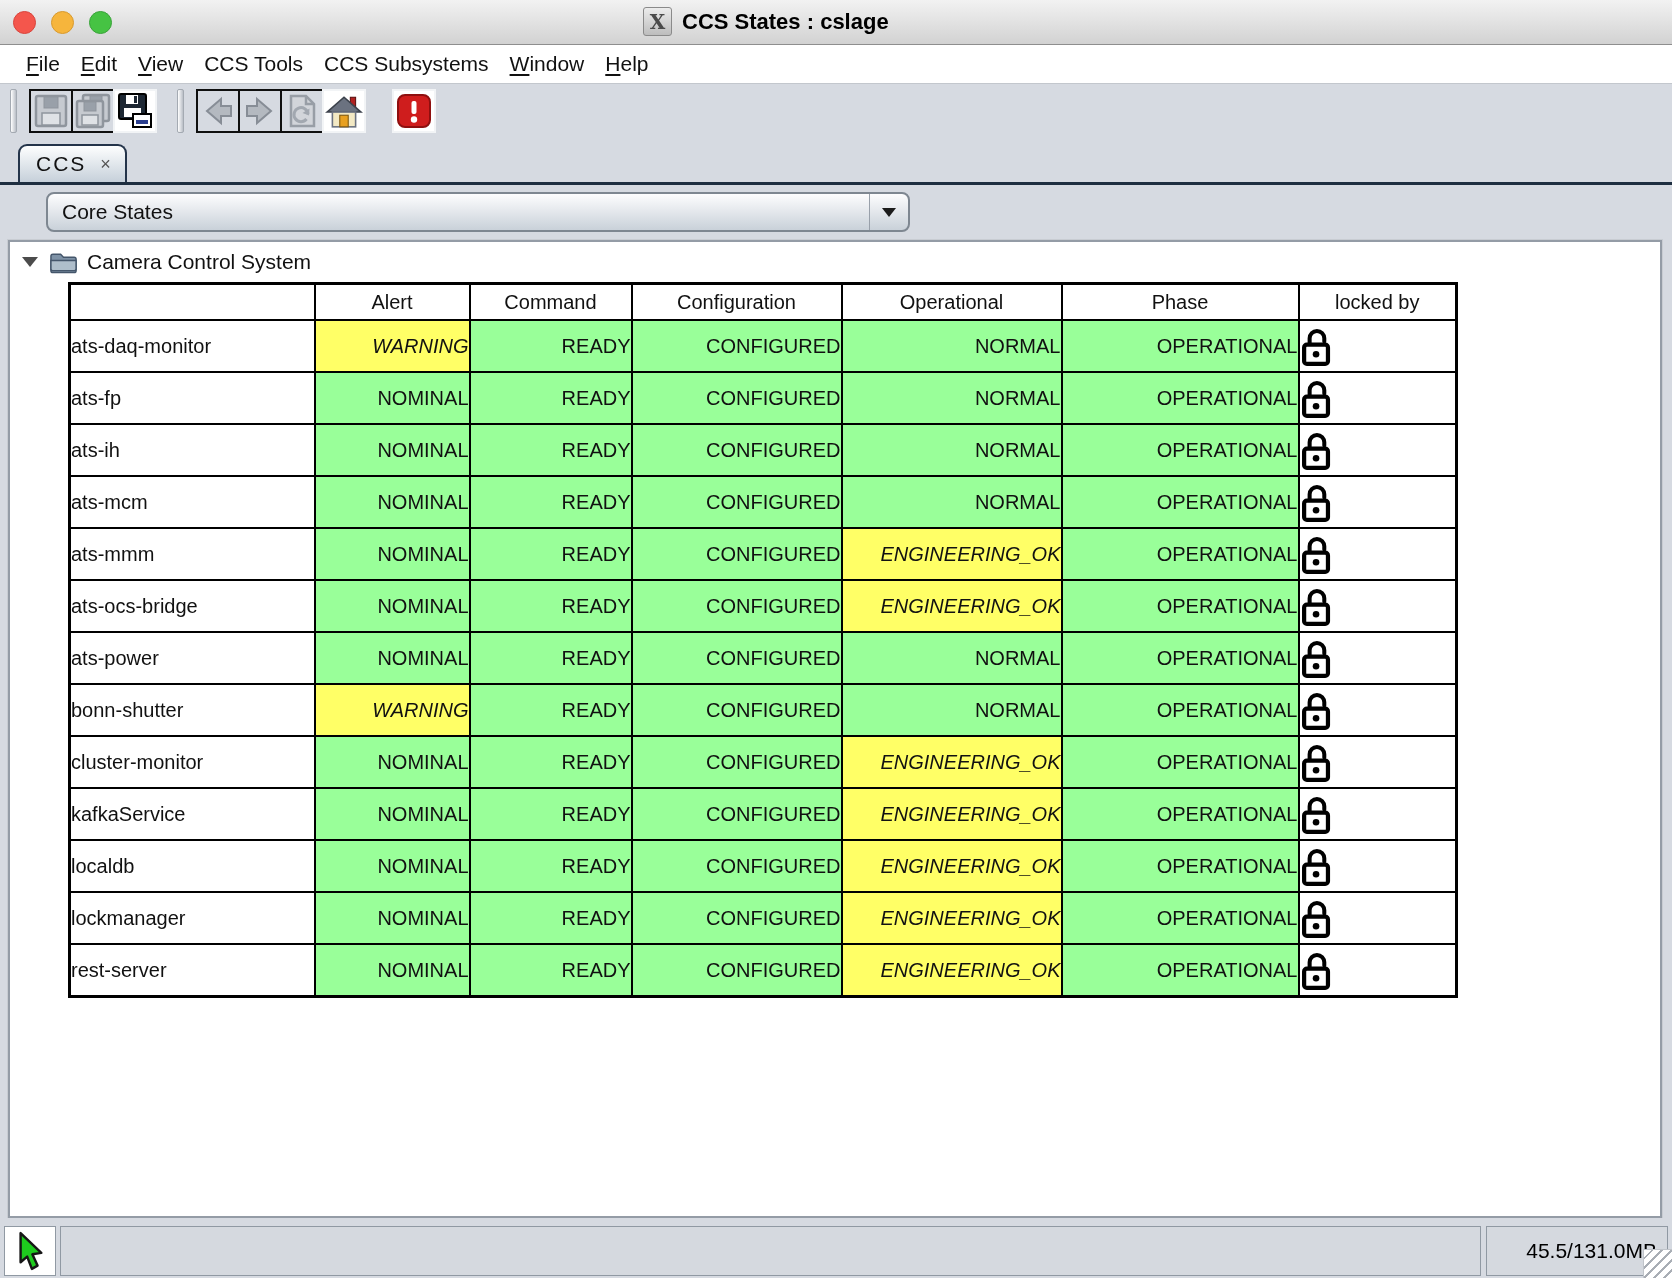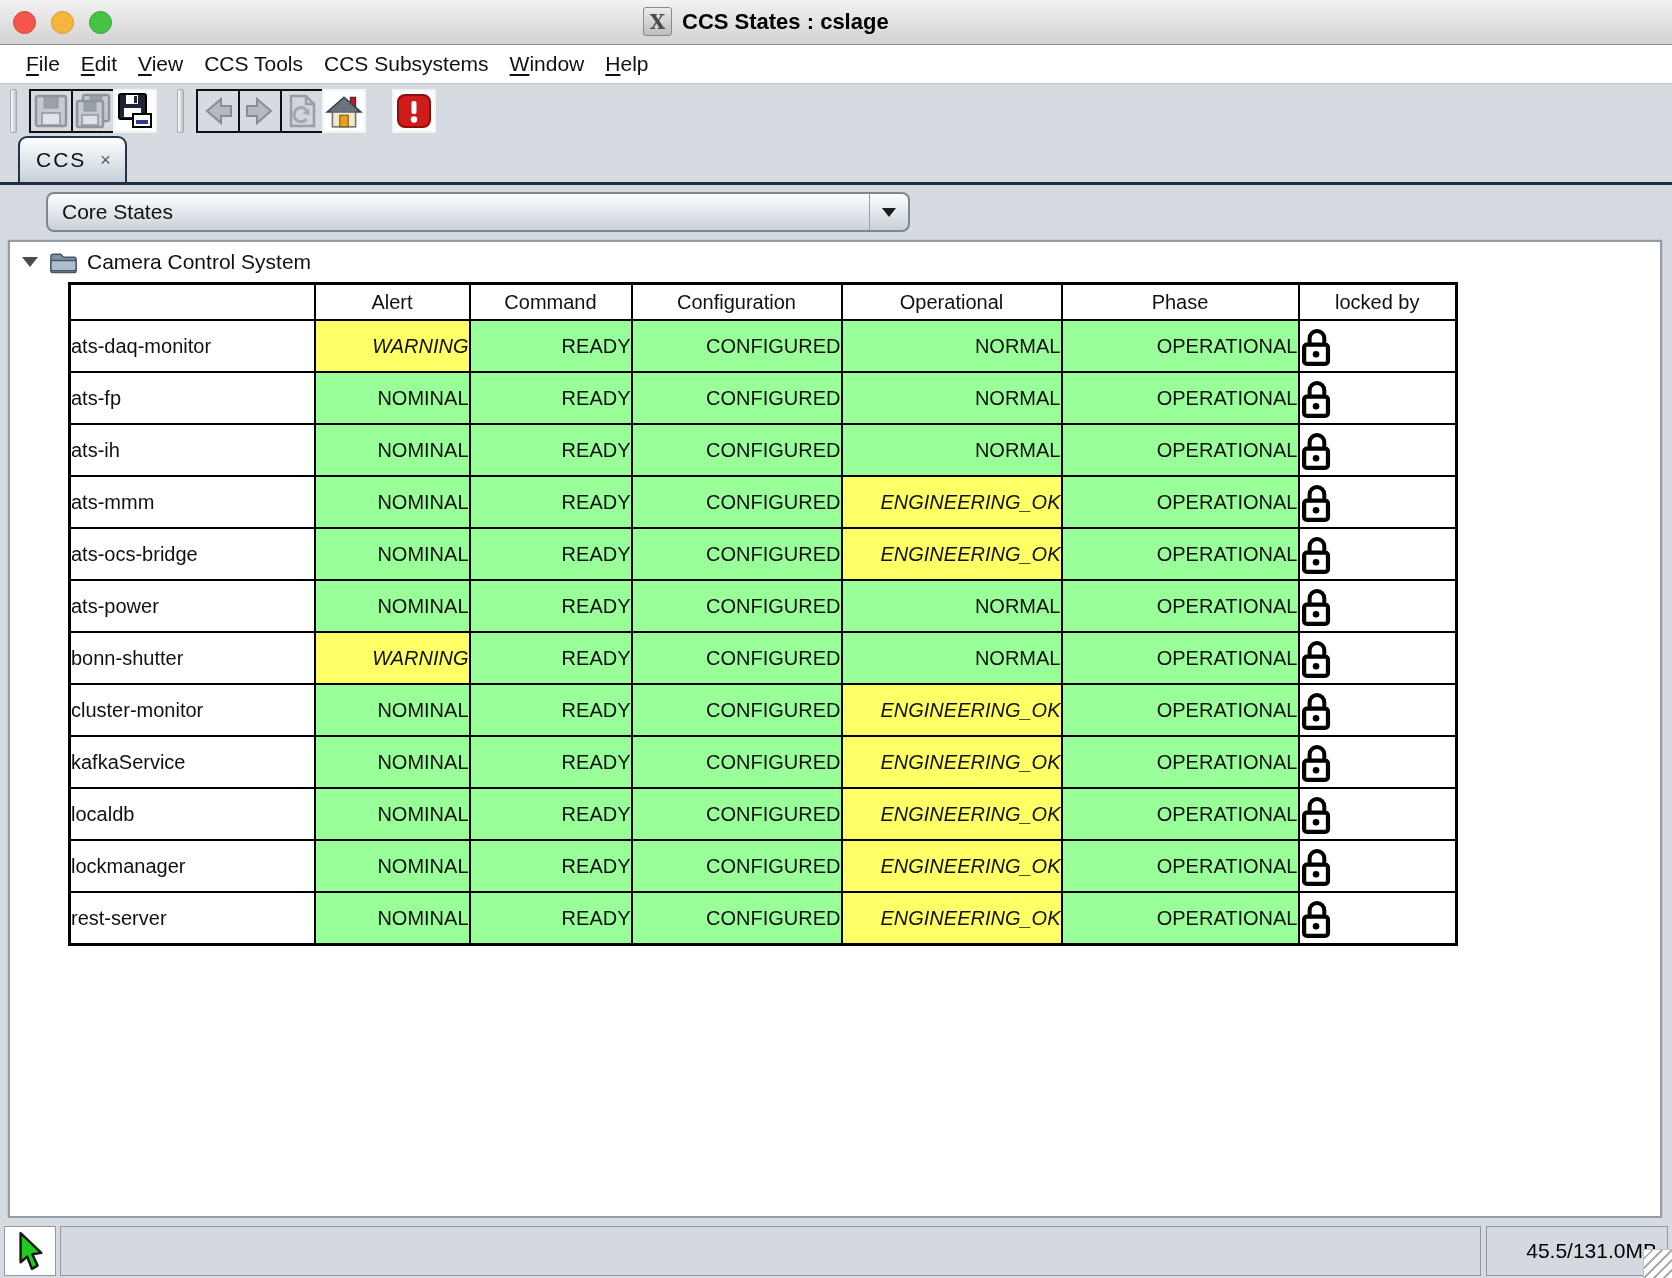--- a/index.html
+++ b/index.html
@@ -51,21 +51,21 @@
     background:#d6dae1;border:2px solid #0f0f0f;margin-right:-2px;
   }
   .tb-btn.enabled{background:#ffffff;border:2px solid #f2f4f6;}
   .tb-btn.alert-btn{margin-left:6px;}
   
   .tabstrip{
     position:absolute;left:0;top:138px;width:100%;height:44px;
     background:#d6dae1;border-bottom:3px solid #1e2e40;
   }
   .tab{
-    position:absolute;left:18px;bottom:0;height:46px;min-width:104px;box-sizing:border-box;
+    position:absolute;left:18px;bottom:0;height:38px;min-width:104px;box-sizing:border-box;
     border:2px solid #24344a;border-bottom:none;border-radius:9px 9px 0 0;
     background:linear-gradient(#fdfefe,#c6d0da);
     display:flex;align-items:center;padding:0 14px 0 16px;gap:14px;
     font-size:21px;letter-spacing:2px;color:#111;
   }
   .tab-close{font-size:18px;color:#555;letter-spacing:0;line-height:1;cursor:default;}
   
   .comborow{position:absolute;left:12px;top:185px;width:100%;height:38px;background:#d6dae1;}
   .combo{
     position:absolute;left:34px;top:7px;width:864px;height:40px;box-sizing:border-box;
@@ -314,20 +314,33 @@
           <td class="val">CONFIGURED</td>
           <td class="val">NORMAL</td>
           <td class="val">OPERATIONAL</td>
           <td class="lockcell"><span><svg width="33" height="43" viewBox="0 0 36 46">
                 <path d="M10.5 21 V14 a8 8 0 0 1 16 0 v3.5" fill="none" stroke="#000" stroke-width="4.4" stroke-linecap="round"></path>
                 <rect x="4.5" y="21" width="26" height="21" rx="3" fill="#fff" stroke="#000" stroke-width="4.6"></rect>
                 <circle cx="17.5" cy="31.5" r="3.6" fill="#000"></circle>
               </svg></span></td>
         </tr>
         <tr>
+          <td class="name">ats-mcm</td>
+          <td class="val">NOMINAL</td>
+          <td class="val">READY</td>
+          <td class="val">CONFIGURED</td>
+          <td class="val">NORMAL</td>
+          <td class="val">OPERATIONAL</td>
+          <td class="lockcell"><span><svg width="33" height="43" viewBox="0 0 36 46">
+                <path d="M10.5 21 V14 a8 8 0 0 1 16 0 v3.5" fill="none" stroke="#000" stroke-width="4.4" stroke-linecap="round"></path>
+                <rect x="4.5" y="21" width="26" height="21" rx="3" fill="#fff" stroke="#000" stroke-width="4.6"></rect>
+                <circle cx="17.5" cy="31.5" r="3.6" fill="#000"></circle>
+              </svg></span></td>
+        </tr>
+        <tr>
           <td class="name">ats-mmm</td>
           <td class="val">NOMINAL</td>
           <td class="val">READY</td>
           <td class="val">CONFIGURED</td>
           <td class="val warn">ENGINEERING_OK</td>
           <td class="val">OPERATIONAL</td>
           <td class="lockcell"><span><svg width="33" height="43" viewBox="0 0 36 46">
                 <path d="M10.5 21 V14 a8 8 0 0 1 16 0 v3.5" fill="none" stroke="#000" stroke-width="4.4" stroke-linecap="round"></path>
                 <rect x="4.5" y="21" width="26" height="21" rx="3" fill="#fff" stroke="#000" stroke-width="4.6"></rect>
                 <circle cx="17.5" cy="31.5" r="3.6" fill="#000"></circle>

